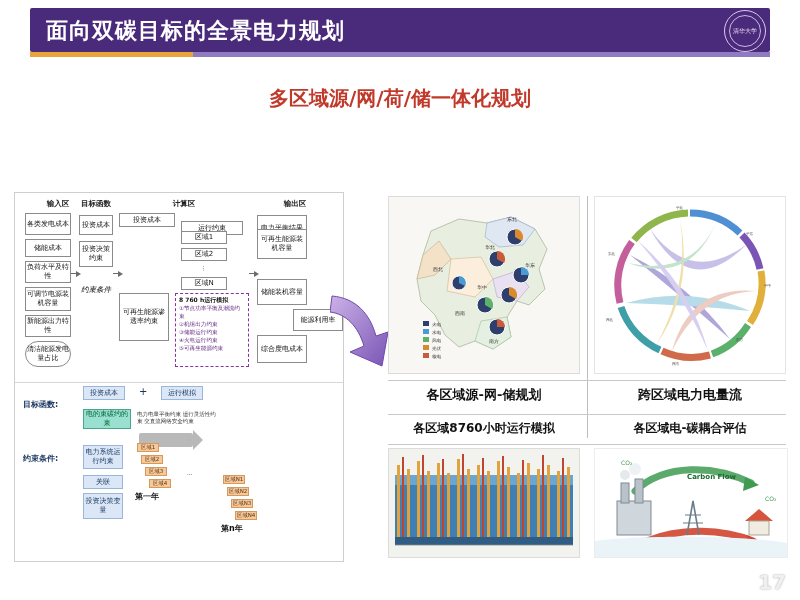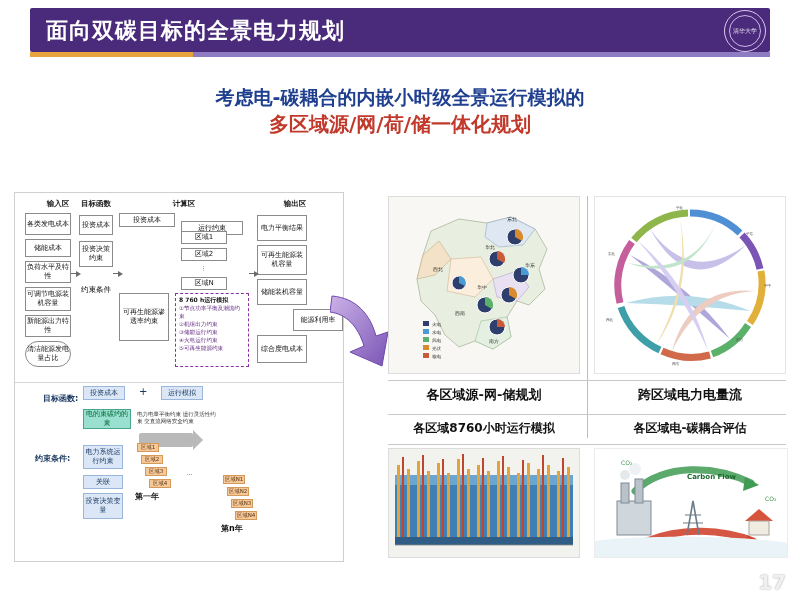--- a/index.html
+++ b/index.html
@@ -54,21 +54,21 @@
   }
   .col-h{
     position:absolute;text-align:center;width:100%;font-size:7.5px;color:#222;font-weight:bold;
   }
   .cellbox{
     position:absolute;border:1px solid #8b8b8b;box-sizing:border-box;
     display:flex;align-items:center;justify-content:center;text-align:center;
     font-size:7px;color:#111;line-height:9px;background:#fff;padding:1px;
   }
   .dashed{border:1px dashed #8b2fa5;}
-  .sidelabel{position:absolute;font-size:7.5px;color:#111;text-align:center;line-height:10px;}
+  .sidelabel{position:absolute;font-size:7.5px;color:#111;text-align:center;line-height:10px;font-style:italic;}
   .arrow-h{position:absolute;height:1px;background:#6b6b6b;}
   .arrow-h:after{
     content:"";position:absolute;right:-4px;top:-2.5px;
     border-left:5px solid #6b6b6b;border-top:3px solid transparent;border-bottom:3px solid transparent;
   }
   .lp-bottom{position:absolute;left:0;top:190px;width:328px;height:178px;background:#fff;}
   .lb-label{position:absolute;font-size:8px;color:#16355f;font-weight:bold;}
   .tealbox{
     position:absolute;background:#9ae0d0;border:1px solid #4aa58f;box-sizing:border-box;
     font-size:7px;color:#063;display:flex;align-items:center;justify-content:center;
@@ -136,21 +136,20 @@
 <div class="slide-header">
   <div class="header-bar"></div>
   <div class="header-accent"></div>
   <div class="header-title">面向双碳目标的全景电力规划</div>
   <div class="logo-seal">
     <div class="inner">清华大学</div>
   </div>
 </div>
 
 <div class="subtitle-block">
-  <div class="subtitle-l1">考虑电-碳耦合的内嵌小时级全景运行模拟的</div>
   <div class="subtitle-l2">多区域源/网/荷/储一体化规划</div>
 </div>
 
 <div class="left-panel">
 
   <div class="lp-top">
 
     <div class="col-h" style="left:12px;top:6px;width:62px;">输入区</div>
     <div class="col-h" style="left:62px;top:6px;width:38px;">目标函数</div>
     <div class="col-h" style="left:104px;top:6px;width:130px;">计算区</div>
@@ -179,42 +178,42 @@
     <div class="cellbox dashed" style="left:160px;top:100px;width:74px;height:74px;display:block;text-align:left;padding:2px 3px;font-size:5.6px;line-height:8px;color:#5a1f7a;">
       <div style="font-weight:bold;font-size:6px;color:#111;">8 760 h运行模拟</div>
       <div>①节点功率平衡及潮流约束</div>
       <div>②机组出力约束</div>
       <div>③储能运行约束</div>
       <div>④火电运行约束</div>
       <div>⑤可再生能源约束</div>
     </div>
 
     <div class="cellbox" style="left:242px;top:22px;width:50px;height:26px;">电力平衡结果</div>
-    <div class="cellbox" style="left:242px;top:52px;width:50px;height:30px;">可再生能源装机容量</div>
+    <div class="cellbox" style="left:242px;top:36px;width:50px;height:30px;">可再生能源装机容量</div>
     <div class="cellbox" style="left:242px;top:86px;width:50px;height:26px;">储能装机容量</div>
     <div class="cellbox" style="left:242px;top:116px;width:50px;height:22px;margin-left:36px;">能源利用率</div>
     <div class="cellbox" style="left:242px;top:142px;width:50px;height:28px;">综合度电成本</div>
 
     <div class="arrow-h" style="left:56px;top:80px;width:6px;"></div>
     <div class="arrow-h" style="left:98px;top:80px;width:6px;"></div>
     <div class="arrow-h" style="left:234px;top:80px;width:6px;"></div>
   </div>
 
   <div class="lp-bottom">
-    <div class="lb-label" style="left:8px;top:10px;margin-left:20px;">目标函数:</div>
+    <div class="lb-label" style="left:8px;top:16px;">目标函数:</div>
     <div class="bluebox" style="left:68px;top:3px;width:42px;height:14px;">投资成本</div>
     <div class="plus" style="left:124px;top:3px;">+</div>
     <div class="bluebox" style="left:146px;top:3px;width:42px;height:14px;">运行模拟</div>
 
     <div class="tealbox" style="left:68px;top:26px;width:48px;height:20px;">电的束碳约的束</div>
     <div class="smalltext" style="left:122px;top:28px;width:80px;">电力电量平衡约束 运行灵活性约束 交直流网络安全约束</div>
 
     <div class="greyarrow" style="left:124px;top:50px;"></div>
 
-    <div class="lb-label" style="left:20px;top:70px;">约束条件:</div>
+    <div class="lb-label" style="left:8px;top:70px;">约束条件:</div>
     <div class="bluebox" style="left:68px;top:62px;width:40px;height:24px;">电力系统运行约束</div>
     <div class="bluebox" style="left:68px;top:92px;width:40px;height:14px;">关联</div>
     <div class="bluebox" style="left:68px;top:110px;width:40px;height:26px;">投资决策变量</div>
 
     <div class="orangebox" style="left:122px;top:60px;width:22px;height:9px;">区域1</div>
     <div class="orangebox" style="left:126px;top:72px;width:22px;height:9px;">区域2</div>
     <div class="orangebox" style="left:130px;top:84px;width:22px;height:9px;">区域3</div>
     <div class="orangebox" style="left:134px;top:96px;width:22px;height:9px;">区域4</div>
     <div class="yearlabel" style="left:120px;top:108px;">第一年</div>
 

